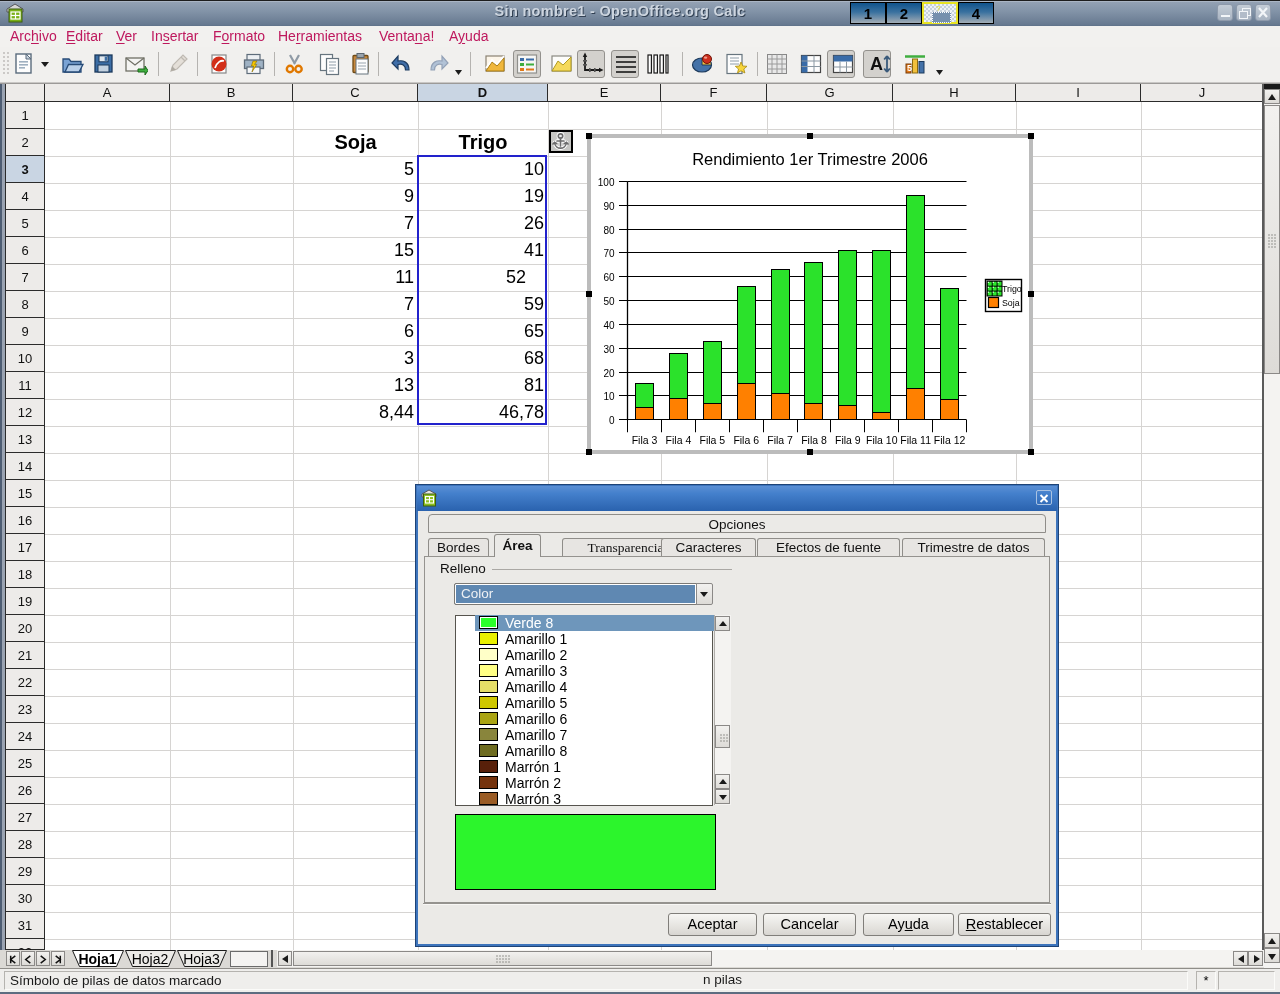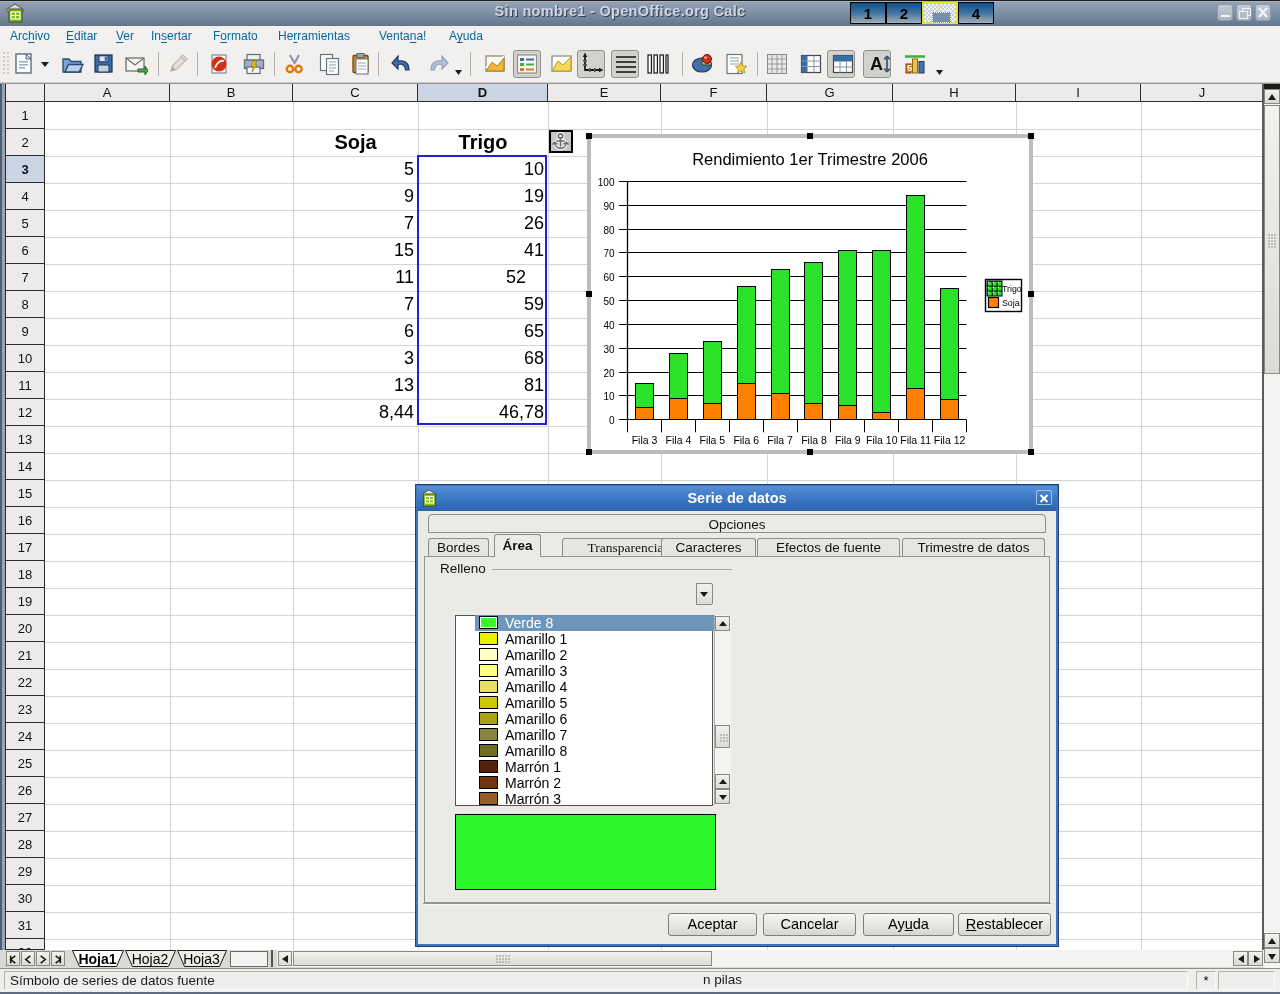--- a/index.html
+++ b/index.html
@@ -2,21 +2,21 @@
 <html><head><meta charset="utf-8">
 <style>
 html,body{margin:0;padding:0;}
 body{width:1280px;height:994px;overflow:hidden;font-family:"Liberation Sans",sans-serif;background:#fff;}
 .a{position:absolute;}
 #app{position:absolute;left:0;top:0;width:1280px;height:994px;}
 .hdr{background:#edebe9;border-right:1px solid #2b2b2b;border-bottom:1px solid #2b2b2b;box-sizing:border-box;
  font-size:13px;color:#111;text-align:center;}
 .hsel{background:#c9d5e3;font-weight:bold;}
 .num{font-size:18px;color:#000;text-align:right;}
-.mi{position:absolute;top:0;height:21px;line-height:21px;font-size:12px;color:#0369a1;}
+.mi{position:absolute;top:0;height:21px;line-height:21px;font-size:14px;color:#be185d;}
 .mi u{text-decoration:underline;text-underline-offset:2px;}
 .tbtn{position:absolute;top:50px;width:28px;height:28px;background:#d3d1cd;border:1px solid #93918d;border-radius:3px;box-sizing:border-box;}
 .sep{position:absolute;top:52px;width:1px;height:24px;background:#b5b3b0;}
 .pgr{position:absolute;top:2px;width:36px;height:22px;box-sizing:border-box;border:1px solid #000;
  background:linear-gradient(#10538c,#39719f 45%,#93a3b1 92%,#a3b0bb);color:#000;font-weight:bold;font-size:15px;text-align:center;line-height:21px;}
 .wbtn{position:absolute;top:4px;width:16px;height:17px;border-radius:3px;background:linear-gradient(#c3ccd6,#a9b4c2);border:1px solid #8e9aab;box-sizing:border-box;}
 .gl-v{position:absolute;top:102px;width:1px;height:848px;background:#d6d4d2;}
 .btn3d{background:linear-gradient(#f7f6f4,#e2e0dc 70%,#d7d5d1);border:1px solid #807e7a;border-radius:3px;box-sizing:border-box;
  font-size:14.5px;color:#000;text-align:center;}
 .dtab{position:absolute;box-sizing:border-box;background:#e7e5e2;border:1px solid #8f8d89;border-bottom:none;border-radius:3px 3px 0 0;
@@ -478,21 +478,20 @@
 <div class="a" style="left:586px;top:133px;width:6px;height:6px;background:#000;"></div>
 <div class="a" style="left:586px;top:291px;width:6px;height:6px;background:#000;"></div>
 <div class="a" style="left:586px;top:449px;width:6px;height:6px;background:#000;"></div>
 <div class="a" style="left:807px;top:133px;width:6px;height:6px;background:#000;"></div>
 <div class="a" style="left:807px;top:449px;width:6px;height:6px;background:#000;"></div>
 <div class="a" style="left:1028px;top:133px;width:6px;height:6px;background:#000;"></div>
 <div class="a" style="left:1028px;top:291px;width:6px;height:6px;background:#000;"></div>
 <div class="a" style="left:1028px;top:449px;width:6px;height:6px;background:#000;"></div>
 <div class="a" style="left:415px;top:484px;width:644px;height:463px;background:#3d74bc;border:1px solid #1e4376;box-sizing:border-box;"></div>
 <div class="a" style="left:417px;top:486px;width:640px;height:25px;background:linear-gradient(#5b8fd4,#4480cc 30%,#2a62ae);"></div>
-<div class="a" style="left:417px;top:486px;width:640px;height:25px;line-height:25px;text-align:center;font-size:14.5px;font-weight:bold;color:#fff;">Serie de datos</div>
 <svg class="a" style="left:421px;top:489px;" width="17" height="18" viewBox="0 0 17 18">
 <polygon points="1,5 8,1 15,5 15,8 1,8" fill="#e3e3e0" stroke="#55555a" stroke-width="1"></polygon>
 <rect x="2.5" y="5" width="12" height="12" fill="#8bbf1e" stroke="#3c5c10" stroke-width="1"></rect>
 <rect x="4.5" y="7.5" width="8" height="6.5" fill="none" stroke="#fff" stroke-width="1.1"></rect>
 <line x1="4.5" y1="10.7" x2="12.5" y2="10.7" stroke="#fff" stroke-width="1.1"></line>
 <line x1="8.5" y1="7.5" x2="8.5" y2="14" stroke="#fff" stroke-width="1.1"></line>
     </svg>
 <div class="a" style="left:1036px;top:490px;width:16px;height:15px;border:1px solid #a9c2e2;border-radius:2px;box-sizing:border-box;"><svg width="14" height="13">
         <path d="M3.5 3 L10.5 10 M10.5 3 L3.5 10" stroke="#fff" stroke-width="2"></path>
       </svg></div>
@@ -500,20 +499,21 @@
 <div class="dtab" style="left:428px;top:514px;width:618px;height:19px;line-height:19px;background:#ebeae7;border-radius:4px 4px 0 0;border-bottom:1px solid #8f8d89;">Opciones</div>
 <div class="dtab" style="left:428px;top:538px;width:61px;height:18px;line-height:18px;">Bordes</div>
 <div class="dtab" style="left:562px;top:538px;width:127px;height:18px;line-height:18px;font-family:Liberation Serif, serif;">Transparencia</div>
 <div class="dtab" style="left:661px;top:538px;width:95px;height:18px;line-height:18px;">Caracteres</div>
 <div class="dtab" style="left:757px;top:538px;width:143px;height:18px;line-height:18px;">Efectos de fuente</div>
 <div class="dtab" style="left:902px;top:538px;width:143px;height:18px;line-height:18px;">Trimestre de datos</div>
 <div class="a" style="left:424px;top:556px;width:626px;height:347px;border:1px solid #95938f;box-sizing:border-box;background:#ebeae7;"></div>
 <div class="dtab" style="left:494px;top:534px;width:47px;height:23px;line-height:22px;background:#ebeae7;font-weight:bold;z-index:2;">Área</div>
 <div class="a" style="left:440px;top:561px;width:100px;height:16px;font-size:13.5px;color:#111;">Relleno</div>
 <div class="a" style="left:492px;top:569px;width:240px;height:1px;background:#aaa8a4;"></div>
+<div class="a" style="left:454px;top:583px;width:243px;height:22px;background:#5f88b2;border:1px solid #7b7975;box-shadow:inset 0 0 0 1px #fff;border-radius:2px 0 0 2px;box-sizing:border-box;font-size:13.5px;color:#eef1f4;line-height:20px;"><span style="margin-left:6px;">Color</span></div>
 <div class="sbtn" style="left:696px;top:583px;width:17px;height:22px;border-radius:0 2px 2px 0;">
       <div class="arr" style="left:3px;top:8px;border-left:4.5px solid transparent;border-right:4.5px solid transparent;border-top:5.5px solid #1a1a1a;"></div>
     </div>
 <div class="a" style="left:455px;top:615px;width:258px;height:191px;background:#fff;border:1px solid #56544e;box-sizing:border-box;overflow:hidden;" id="list"></div>
 <div class="a" style="left:475px;top:615px;width:258px;height:191px;overflow:hidden;">
       <div class="li" style="top:0px;background:#6e96bb;color:#fff;">
         <div class="lsw" style="background:#2bff2b;outline:1px solid #fff;outline-offset:-2px;"></div>
         <div class="ltx">Verde 8</div>
       </div>
       <div class="li" style="top:16px;">
@@ -668,17 +668,17 @@
       <circle cx="8" cy="11" r="0.8" fill="#8a8884"></circle>
       <circle cx="8" cy="14" r="0.8" fill="#8a8884"></circle>
     </svg>
 <div class="sbtn" style="left:1264px;top:933px;width:16px;height:15px;">
       <div class="arr" style="left:3px;top:4px;border-left:4.5px solid transparent;border-right:4.5px solid transparent;border-bottom:6px solid #1a1a1a;"></div>
     </div>
 <div class="sbtn" style="left:1264px;top:948px;width:16px;height:15px;">
       <div class="arr" style="left:3px;top:5px;border-left:4.5px solid transparent;border-right:4.5px solid transparent;border-top:6px solid #1a1a1a;"></div>
     </div>
 <div class="a" style="left:0;top:968px;width:1280px;height:26px;background:#efeeec;border-top:1px solid #8f8d89;box-sizing:border-box;"></div>
-<div class="a" style="left:4px;top:971px;width:1184px;height:19px;border:1px solid #b5b3af;border-right-color:#fbfbf9;border-bottom-color:#fbfbf9;box-sizing:border-box;font-size:13.5px;color:#1a1a1a;line-height:17px;"><span style="margin-left:5px;">Símbolo de series de datos fuente</span></div>
+<div class="a" style="left:4px;top:971px;width:1184px;height:19px;border:1px solid #b5b3af;border-right-color:#fbfbf9;border-bottom-color:#fbfbf9;box-sizing:border-box;font-size:13.5px;color:#1a1a1a;line-height:17px;"><span style="margin-left:5px;">Símbolo de pilas de datos marcado</span></div>
 <div class="a" style="left:703px;top:971px;height:19px;font-size:13.5px;color:#1a1a1a;line-height:17px;">n pilas</div>
 <div class="a" style="left:1196px;top:971px;width:20px;height:19px;border:1px solid #b5b3af;border-right-color:#fbfbf9;border-bottom-color:#fbfbf9;box-sizing:border-box;text-align:center;font-size:13px;line-height:17px;">*</div>
 <div class="a" style="left:1218px;top:971px;width:57px;height:19px;border:1px solid #b5b3af;border-right-color:#fbfbf9;border-bottom-color:#fbfbf9;box-sizing:border-box;"></div>
 <div class="a" style="left:0;top:992px;width:1280px;height:2px;background:#5d6c80;"></div>
 </div>
 </body></html>

